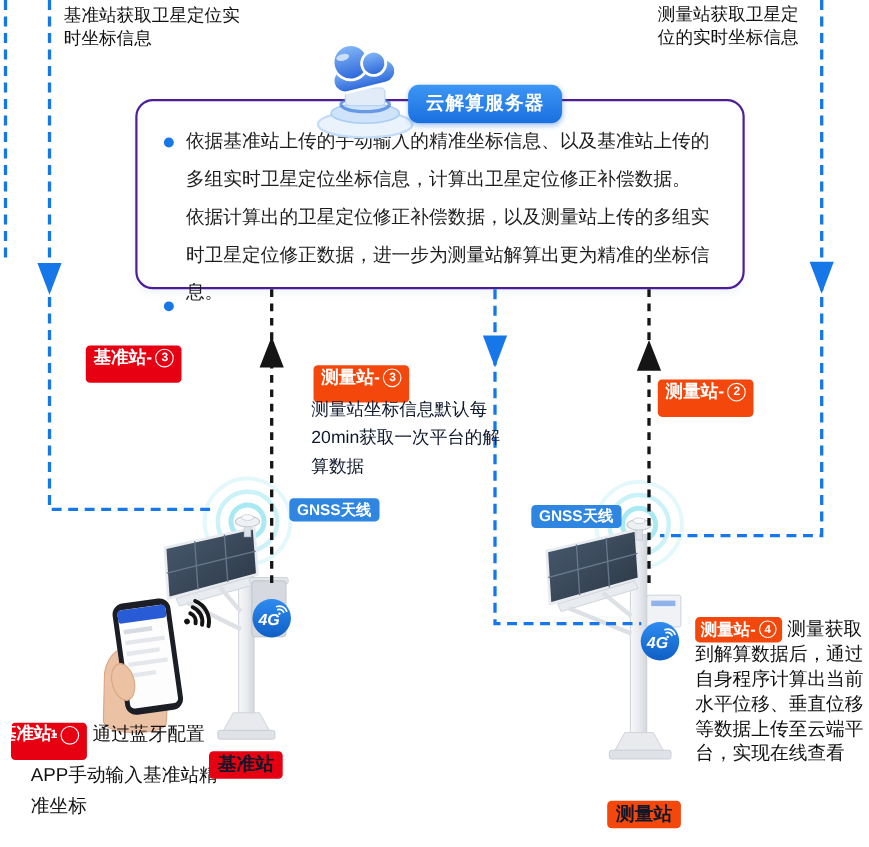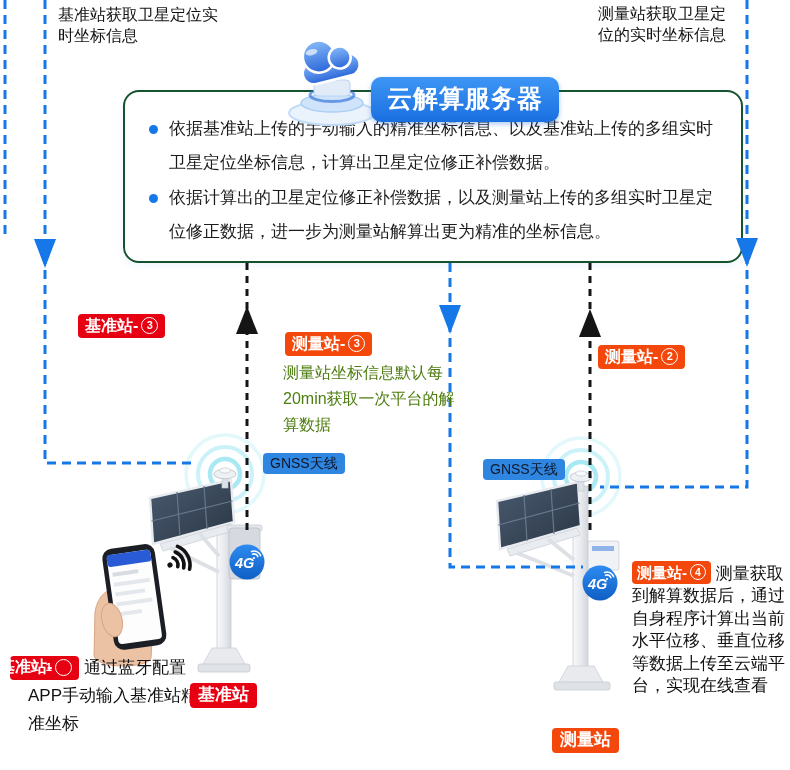--- a/index.html
+++ b/index.html
@@ -2,39 +2,39 @@
 <html><head>
 <meta charset="utf-8">
 <style>
   html,body{margin:0;padding:0;background:#fff;}
   #canvas{position:relative;width:790px;height:770px;background:#fff;overflow:hidden;
           font-family:"Liberation Sans","DejaVu Sans",sans-serif;color:#111;}
   .abs{position:absolute;}
   svg{display:block;}
   
   .note{font-size:16px;line-height:21px;font-weight:500;color:#111;}
-  .note-mid{font-size:16px;line-height:26px;font-weight:500;color:#4d7c0f;}
+  .note-mid{font-size:16px;line-height:26px;font-weight:500;color:#0f172a;}
   
-  #cloud-box{left:123px;top:90px;width:620px;height:173px;box-sizing:border-box;
-             border:2px solid #14532d;border-radius:16px;background:#fff;
+  #cloud-box{left:123px;top:90px;width:554px;height:173px;box-sizing:border-box;
+             border:2px solid #4c1d95;border-radius:16px;background:#fff;
              box-shadow:0 3px 8px rgba(30,120,230,.07);}
   .box-row{display:flex;gap:11px;padding:0 20px 0 24px;font-size:17px;line-height:34px;font-weight:500;color:#1c1c1c;}
   .box-row .dot{flex:0 0 9px;width:9px;height:9px;border-radius:50%;background:#1677E8;margin-top:13px;}
-  .row1{margin-top:20px;} .row2{margin-top:1px;}
+  .row1{margin-top:20px;} .row2{margin-top:1px;align-items:flex-end;}
   
   .tag{display:inline-flex;align-items:center;gap:3px;color:#fff;font-weight:700;
-       font-size:16px;line-height:1;padding:3px 7px 4px;border-radius:4px;vertical-align:1px;}
+       font-size:16px;line-height:1;padding:3px 7px 14px;border-radius:4px;vertical-align:1px;}
   .tag .num{width:15px;height:15px;border:1.5px solid #fff;border-radius:50%;
        display:inline-flex;align-items:center;justify-content:center;font-size:11px;font-weight:700;}
   .red{background:#E60012;} .orange{background:#F4470B;}
-  .station-tag{display:inline-block;color:#ffffff;font-weight:700;font-size:17px;line-height:1;
+  .station-tag{display:inline-block;color:#0f172a;font-weight:700;font-size:17px;line-height:1;
        padding:3px 8px 5px;border-radius:4px;}
-  .gnss-tag{display:inline-block;color:#0f172a;font-weight:400;font-size:14px;line-height:1;
+  .gnss-tag{display:inline-block;color:#ffffff;font-weight:700;font-size:14px;line-height:1;
        padding:3px 7px 4px;border-radius:4px;background:#2E86E0;}
-  #server-badge{left:371px;top:77px;font-size:25px;font-weight:700;color:#fff;
+  #server-badge{left:371px;top:77px;font-size:17px;font-weight:700;color:#fff;
        padding:5px 16px 7px;border-radius:10px;letter-spacing:1px;
        background:linear-gradient(180deg,#3D96F5,#1A6FE0);box-shadow:0 2px 5px rgba(21,101,216,.35);}
   .hang{padding-left:18px;text-indent:-18px;}
 </style>
 </head>
 <body>
 
 <div id="canvas">
 
   <div class="abs" id="cloud-box">

